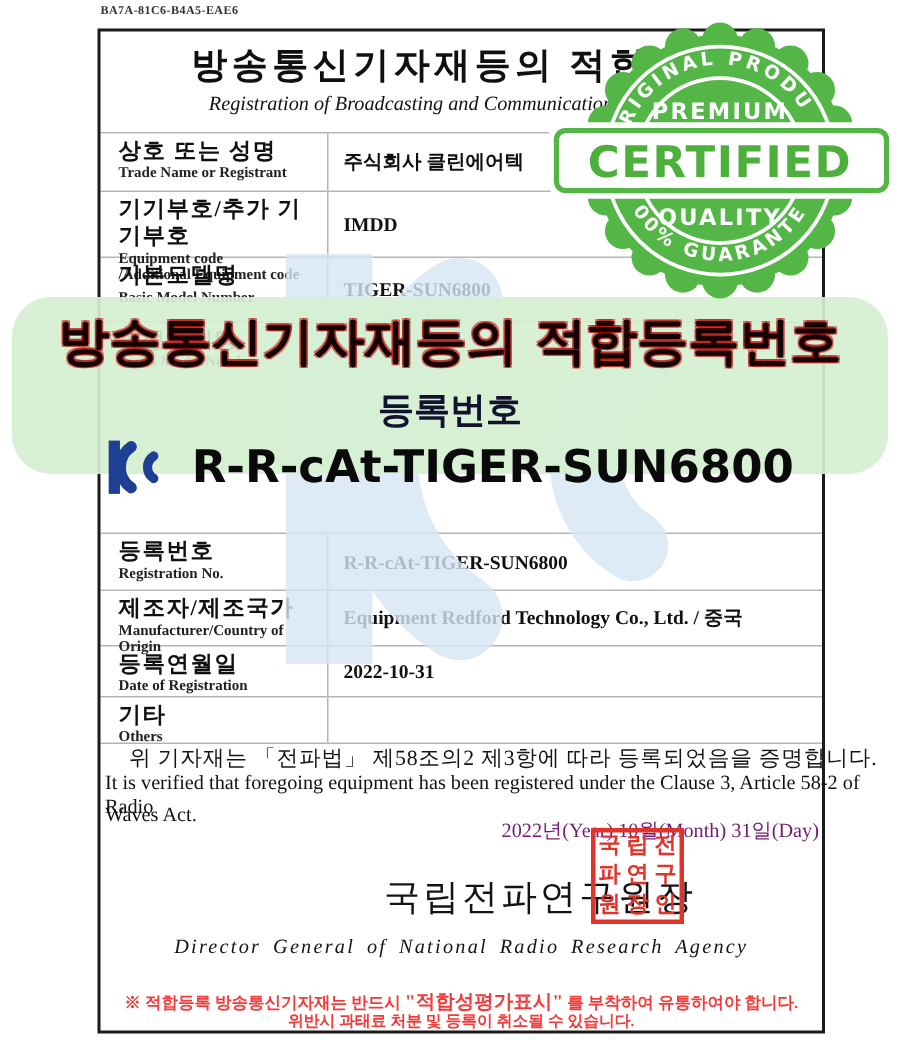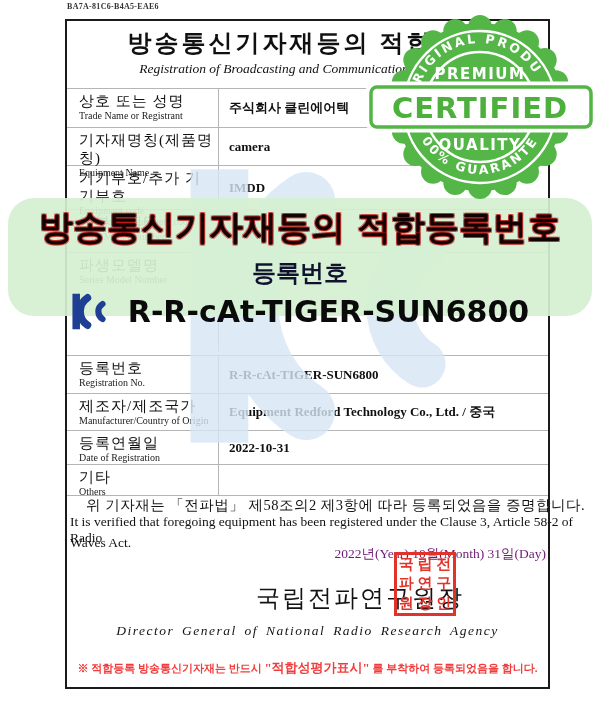--- a/index.html
+++ b/index.html
@@ -14,21 +14,21 @@
   .cert-subtitle{position:absolute;left:65px;top:61px;width:485px;text-align:center;
                  font-size:13.5px;font-style:italic;color:#111;z-index:3;}
   .watermark{position:absolute;left:180px;top:148px;z-index:2;opacity:.8;}
   
   .tbl{position:absolute;left:67px;width:481px;z-index:1;}
   .tbl-top{top:88px;}
   .tbl-bottom{top:355px;border-bottom:1px solid #b5b5b5;}
   .row{display:flex;border-top:1px solid #b5b5b5;box-sizing:border-box;}
   .r-h39{height:39px;} .r-h38{height:38px;} .r-h44{height:44px;} .r-h43{height:43px;}
   .r-h99{height:99px;} .r-h37{height:37px;} .r-h34{height:34px;} .r-h31{height:31px;}
-  .cell{box-sizing:border-box;position:relative;z-index:3;}
+  .cell{box-sizing:border-box;position:relative;z-index:3;font-weight:bold;}
   .cell.lab{width:152px;padding:3px 4px 0 12px;border-right:1px solid #b5b5b5;}
   .cell.val{flex:1;padding:0 0 0 10px;display:flex;align-items:center;
             font-size:13px;font-weight:bold;color:#101010;}
   .lab .ko{font-size:15px;letter-spacing:1px;color:#101010;line-height:18px;}
   .lab .en{font-size:10px;color:#222;line-height:11px;}
   
   .banner{position:absolute;left:8px;top:198px;width:584px;height:118px;border-radius:26px;
           background:rgba(213,240,209,0.92);z-index:5;display:flex;flex-direction:column;
           align-items:center;padding-top:7px;box-sizing:border-box;
           font-family:"DejaVu Sans","Liberation Sans",sans-serif;}
@@ -81,27 +81,20 @@
     </g>
   </svg>
 
   <div class="tbl tbl-top">
     <div class="row r-h39">
       <div class="cell lab">
         <div class="ko">상호 또는 성명</div>
         <div class="en">Trade Name or Registrant</div>
       </div>
       <div class="cell val">주식회사 클린에어텍</div>
-    </div>
-    <div class="row r-h38">
-      <div class="cell lab">
-        <div class="ko">기자재명칭(제품명칭)</div>
-        <div class="en">Equipment Name</div>
-      </div>
-      <div class="cell val">camera</div>
     </div>
     <div class="row r-h44">
       <div class="cell lab">
         <div class="ko">기기부호/추가 기기부호</div>
         <div class="en">Equipment code</div>
         <div class="en">/Additional Equipment code</div>
       </div>
       <div class="cell val">IMDD</div>
     </div>
     <div class="row r-h43">
@@ -224,15 +217,16 @@
     <span>파</span>
     <span>연</span>
     <span>구</span>
     <span>원</span>
     <span>장</span>
     <span>인</span>
   </div>
 
   <div class="signer-en">Director General of National Radio Research Agency</div>
 
-  <div class="notice notice-1"><span>※ 적합등록 방송통신기자재는 반드시 </span><span class="big">"적합성평가표시"</span><span> 를 부착하여 등록되었음을 합니다.</span></div>
+  <div class="notice notice-1"><span>※ 적합등록 방송통신기자재는 반드시 </span><span class="big">"적합성평가표시"</span><span> 를 부착하여 유통하여야 합니다.</span></div>
+  <div class="notice notice-2">위반시 과태료 처분 및 등록이 취소될 수 있습니다.</div>
 
 </div>
 
 </body></html>

